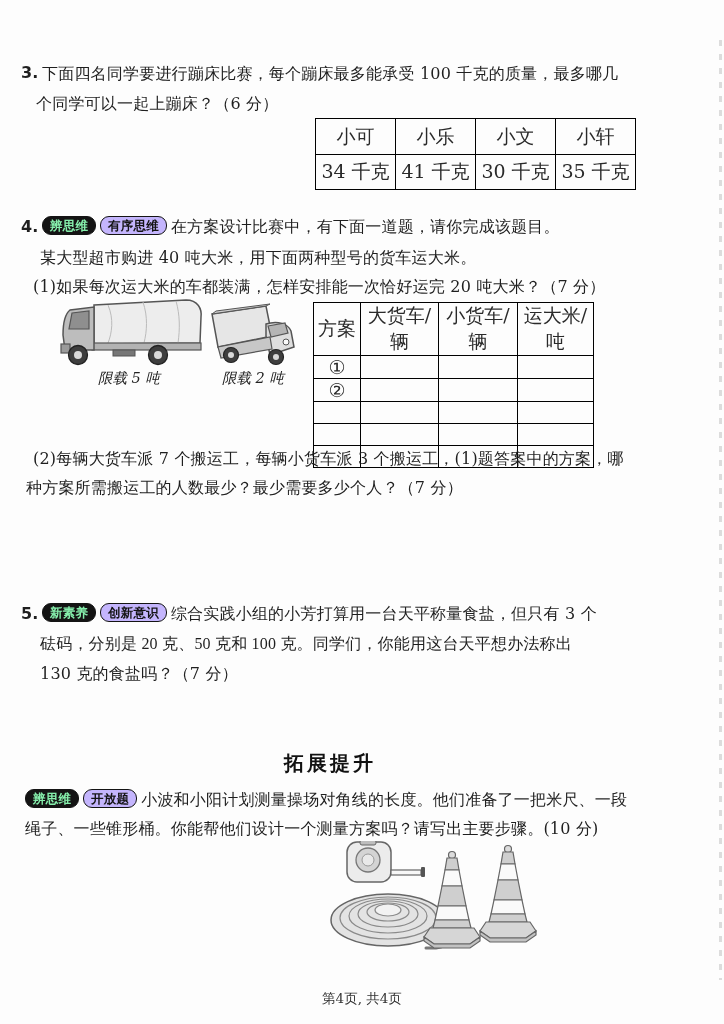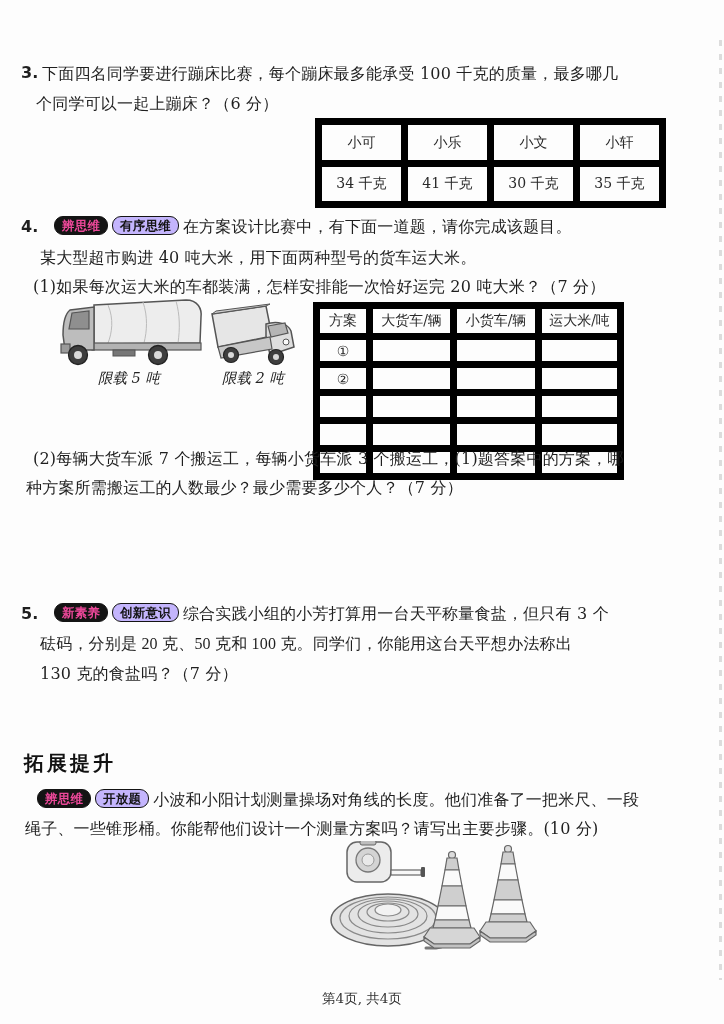--- a/index.html
+++ b/index.html
@@ -9,30 +9,30 @@
     color:#1f1f1f;overflow:hidden;margin:0 auto;
   }
   .abs{position:absolute;}
   .qline{font-size:16px;line-height:22px;white-space:nowrap;letter-spacing:0.2px;}
   .qnum{font-family:"DejaVu Sans","Liberation Sans",sans-serif;font-weight:bold;font-size:16px;}
   .badge{
     display:inline-block;font-family:"DejaVu Sans","Liberation Sans",sans-serif;
     font-weight:bold;font-size:12.5px;line-height:15px;padding:1px 7px;
     border-radius:9px;vertical-align:2px;margin-right:4px;
   }
-  .badge.filled{background:#141414;color:#ec4899;border:1.5px solid #141414;margin-left:12px;}
+  .badge.filled{background:#141414;color:#86efac;border:1.5px solid #141414;}
   .badge.outline{background:#c4b5fd;color:#141414;border:1.5px solid #141414;}
   table{border-collapse:collapse;}
   .dtable td,.dtable th{
-    border:7px solid #000000;font-weight:normal;text-align:center;
-    font-size:14px;color:#2a2a2a;padding:0;margin-left:24px;
+    border:1px solid #000000;font-weight:normal;text-align:center;
+    font-size:19px;color:#2a2a2a;padding:0;margin-left:24px;
   }
   .section-title{
     font-family:"DejaVu Sans","Liberation Sans",sans-serif;
-    font-weight:bold;font-size:20px;letter-spacing:3px;color:#111;padding-left:24px;
+    font-weight:bold;font-size:20px;letter-spacing:3px;text-align:center;color:#111;
   }
   .caption{font-size:14.5px;font-style:italic;color:#222;white-space:nowrap;}
   .footer{font-size:13.5px;color:#333;text-align:center;width:100%;}
   .edge-artifact{
     position:absolute;right:2px;top:40px;width:3px;height:940px;
     background:repeating-linear-gradient(to bottom,rgba(160,160,160,0.35) 0 6px,rgba(255,255,255,0) 6px 14px);
   }
 </style>
 </head>
 <body>

